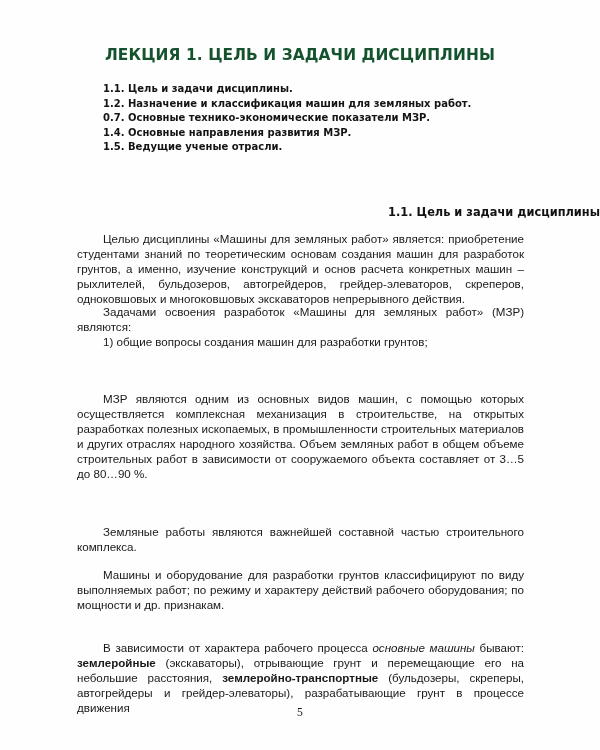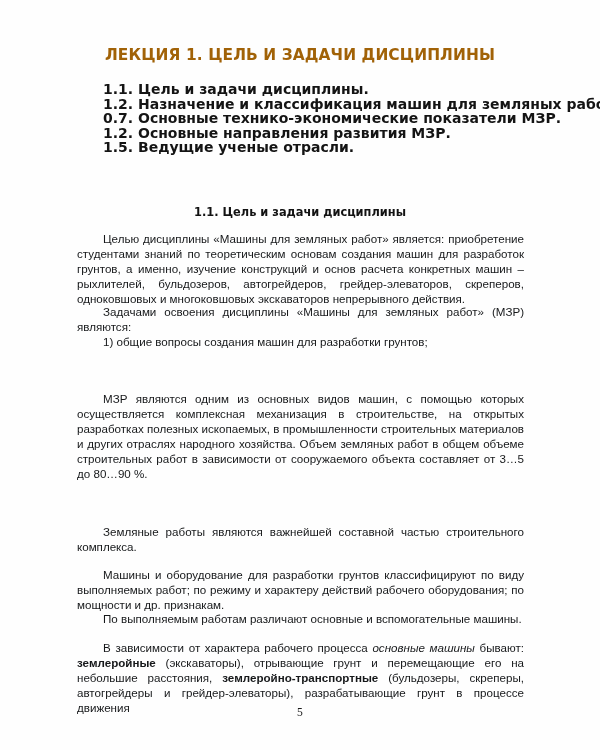--- a/index.html
+++ b/index.html
@@ -29,48 +29,48 @@
   .lecture-title {
     position: absolute;
     left: 0;
     top: 36px;
     width: 600px;
     text-align: center;
     font-family: "DejaVu Sans", sans-serif;
     font-weight: bold;
     font-size: 15.4px;
     letter-spacing: 0.1px;
-    color: #a16207;
+    color: #14532d;
   }
 
   
   .toc {
     position: absolute;
     left: 103px;
     top: 82px;
     width: 430px;
     font-family: "DejaVu Sans", sans-serif;
     font-weight: bold;
-    font-size: 14px;
+    font-size: 10px;
     line-height: 14.6px;
     color: #141414;
   }
   .toc div { white-space: nowrap; }
 
   
   .section-heading {
     position: absolute;
     width: 600px;
     text-align: center;
     font-family: "DejaVu Sans", sans-serif;
     font-weight: bold;
     font-size: 11.4px;
     color: #121212;
   }
-  #heading-1-1 { top: 196px; }
+  #heading-1-1 { top: 196px; text-align: right; }
   #heading-1-2 { top: 484px; }
 
   
   .body-block {
     position: absolute;
     left: 77px;
     width: 447px;
     font-family: Liberation Sans, sans-serif;
     font-size: 11.6px;
     line-height: 15px;
@@ -112,51 +112,48 @@
 <body>
 
 <div class="page">
 
   <h1 class="lecture-title">ЛЕКЦИЯ 1. ЦЕЛЬ И ЗАДАЧИ ДИСЦИПЛИНЫ</h1>
 
   <div class="toc">
     <div>1.1. Цель и задачи дисциплины.</div>
     <div>1.2. Назначение и классификация машин для земляных работ.</div>
     <div>0.7. Основные технико-экономические показатели МЗР.</div>
-    <div>1.2. Основные направления развития МЗР.</div>
+    <div>1.4. Основные направления развития МЗР.</div>
     <div>1.5. Ведущие ученые отрасли.</div>
   </div>
 
   <h2 class="section-heading" id="heading-1-1">1.1. Цель и задачи дисциплины</h2>
 
   <div class="body-block" id="para-goal">
     <p>Целью дисциплины «Машины для земляных работ» является: приобретение студентами знаний по теоретическим основам создания машин для разработок грунтов, а именно, изучение конструкций и основ расчета конкретных машин – рыхлителей, бульдозеров, автогрейдеров, грейдер-элеваторов, скреперов, одноковшовых и многоковшовых экскаваторов непрерывного действия.</p>
   </div>
 
   <div class="body-block" id="para-tasks">
-    <p>Задачами освоения дисциплины «Машины для земляных работ» (МЗР) являются:</p>
+    <p>Задачами освоения разработок «Машины для земляных работ» (МЗР) являются:</p>
     <p class="listitem">1) общие вопросы создания машин для разработки грунтов;</p>
   </div>
 
   <div class="body-block" id="para-mzr">
     <p>МЗР являются одним из основных видов машин, с помощью которых осуществляется комплексная механизация в строительстве, на открытых разработках полезных ископаемых, в промышленности строительных материалов и других отраслях народного хозяйства. Объем земляных работ в общем объеме строительных работ в зависимости от сооружаемого объекта составляет от 3…5 до 80…90 %.</p>
   </div>
 
 
   <div class="body-block" id="para-earthworks">
     <p>Земляные работы являются важнейшей составной частью строительного комплекса.</p>
   </div>
 
   <div class="body-block" id="para-machines">
     <p>Машины и оборудование для разработки грунтов классифицируют по виду выполняемых работ; по режиму и характеру действий рабочего оборудования; по мощности и др. признакам.</p>
   </div>
 
-  <div class="body-block" id="para-bywork">
-    <p>По выполняемым работам различают основные и вспомогательные машины.</p>
-  </div>
 
   <div class="body-block" id="para-process">
     <p><span>В зависимости от характера рабочего процесса </span><span class="it">основные машины</span><span> бывают: </span><span class="bd">землеройные</span><span> (экскаваторы), отрывающие грунт и перемещающие его на небольшие расстояния, </span><span class="bd">землеройно-транспортные</span><span> (бульдозеры, скреперы, автогрейдеры и грейдер-элеваторы), разрабатывающие грунт в процессе движения</span></p>
   </div>
 
   <div class="page-number">5</div>
 
 </div>
 
 </body></html>

